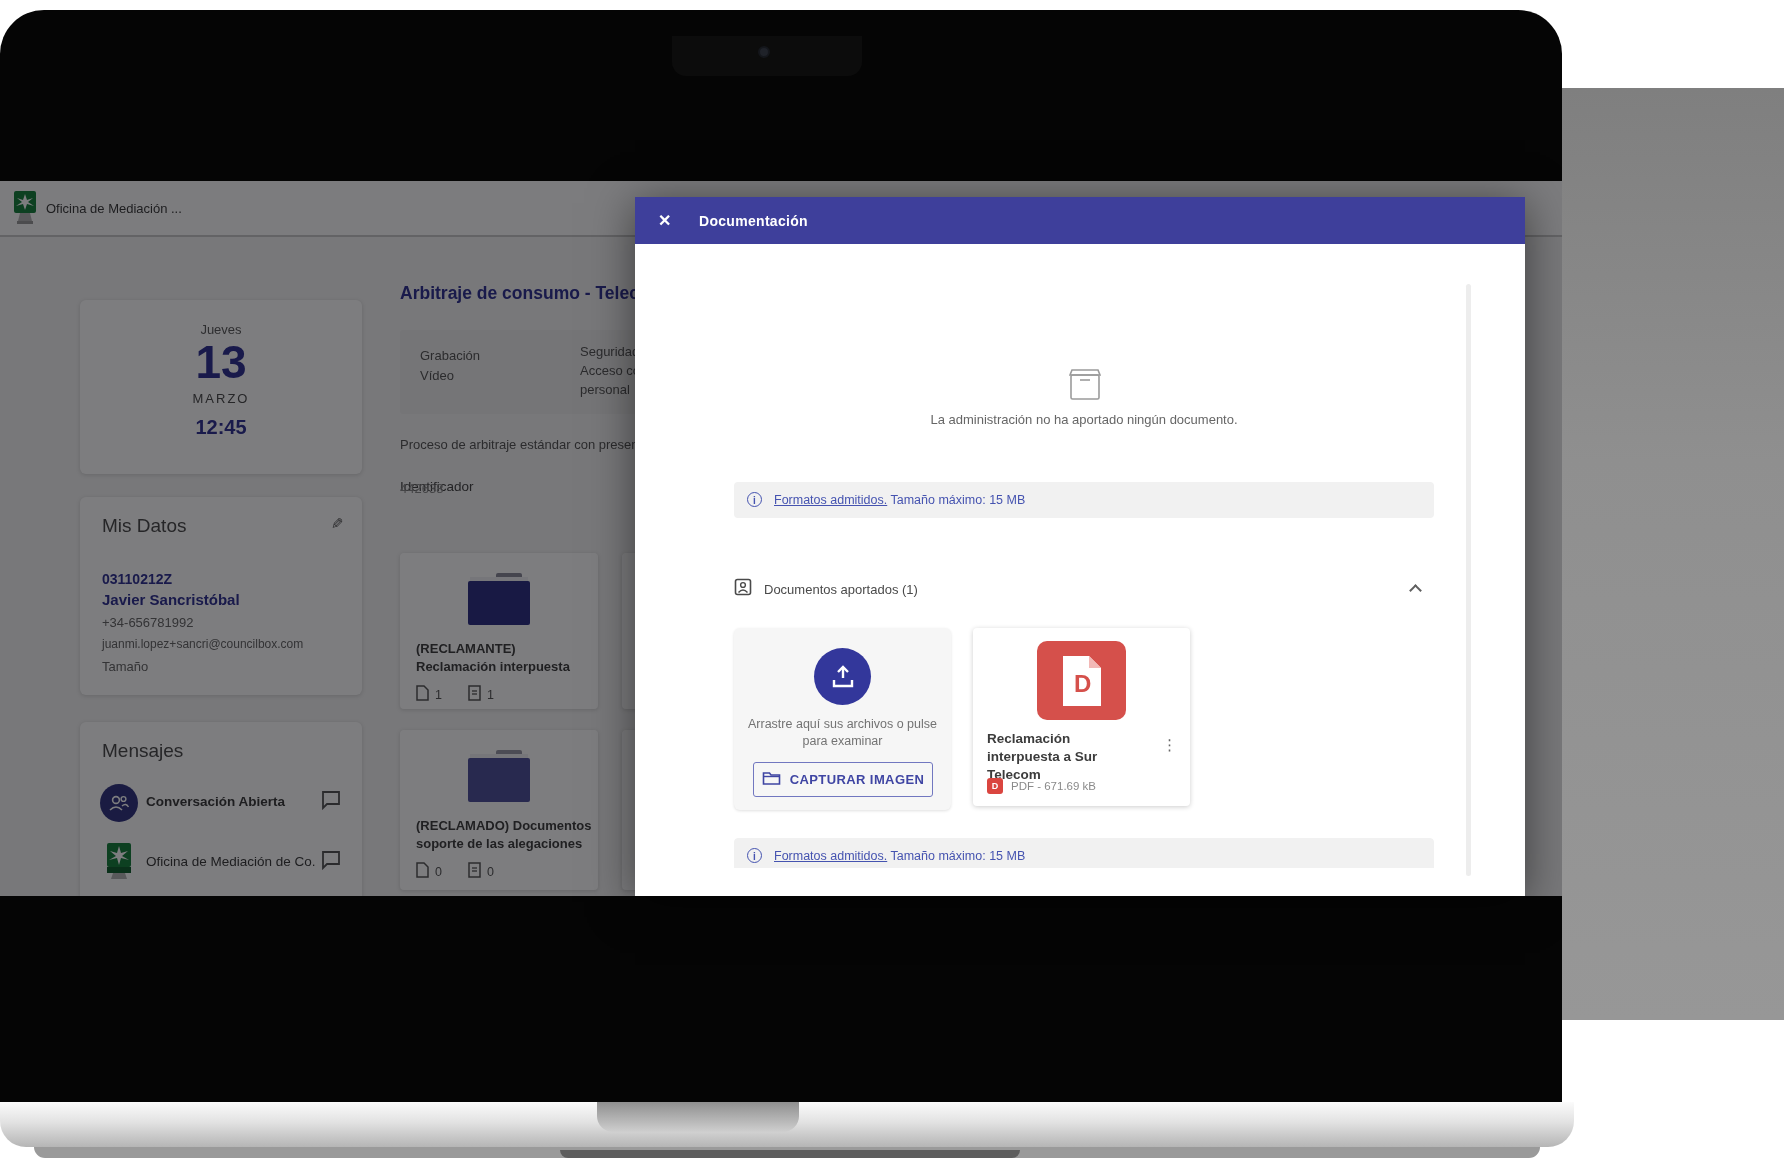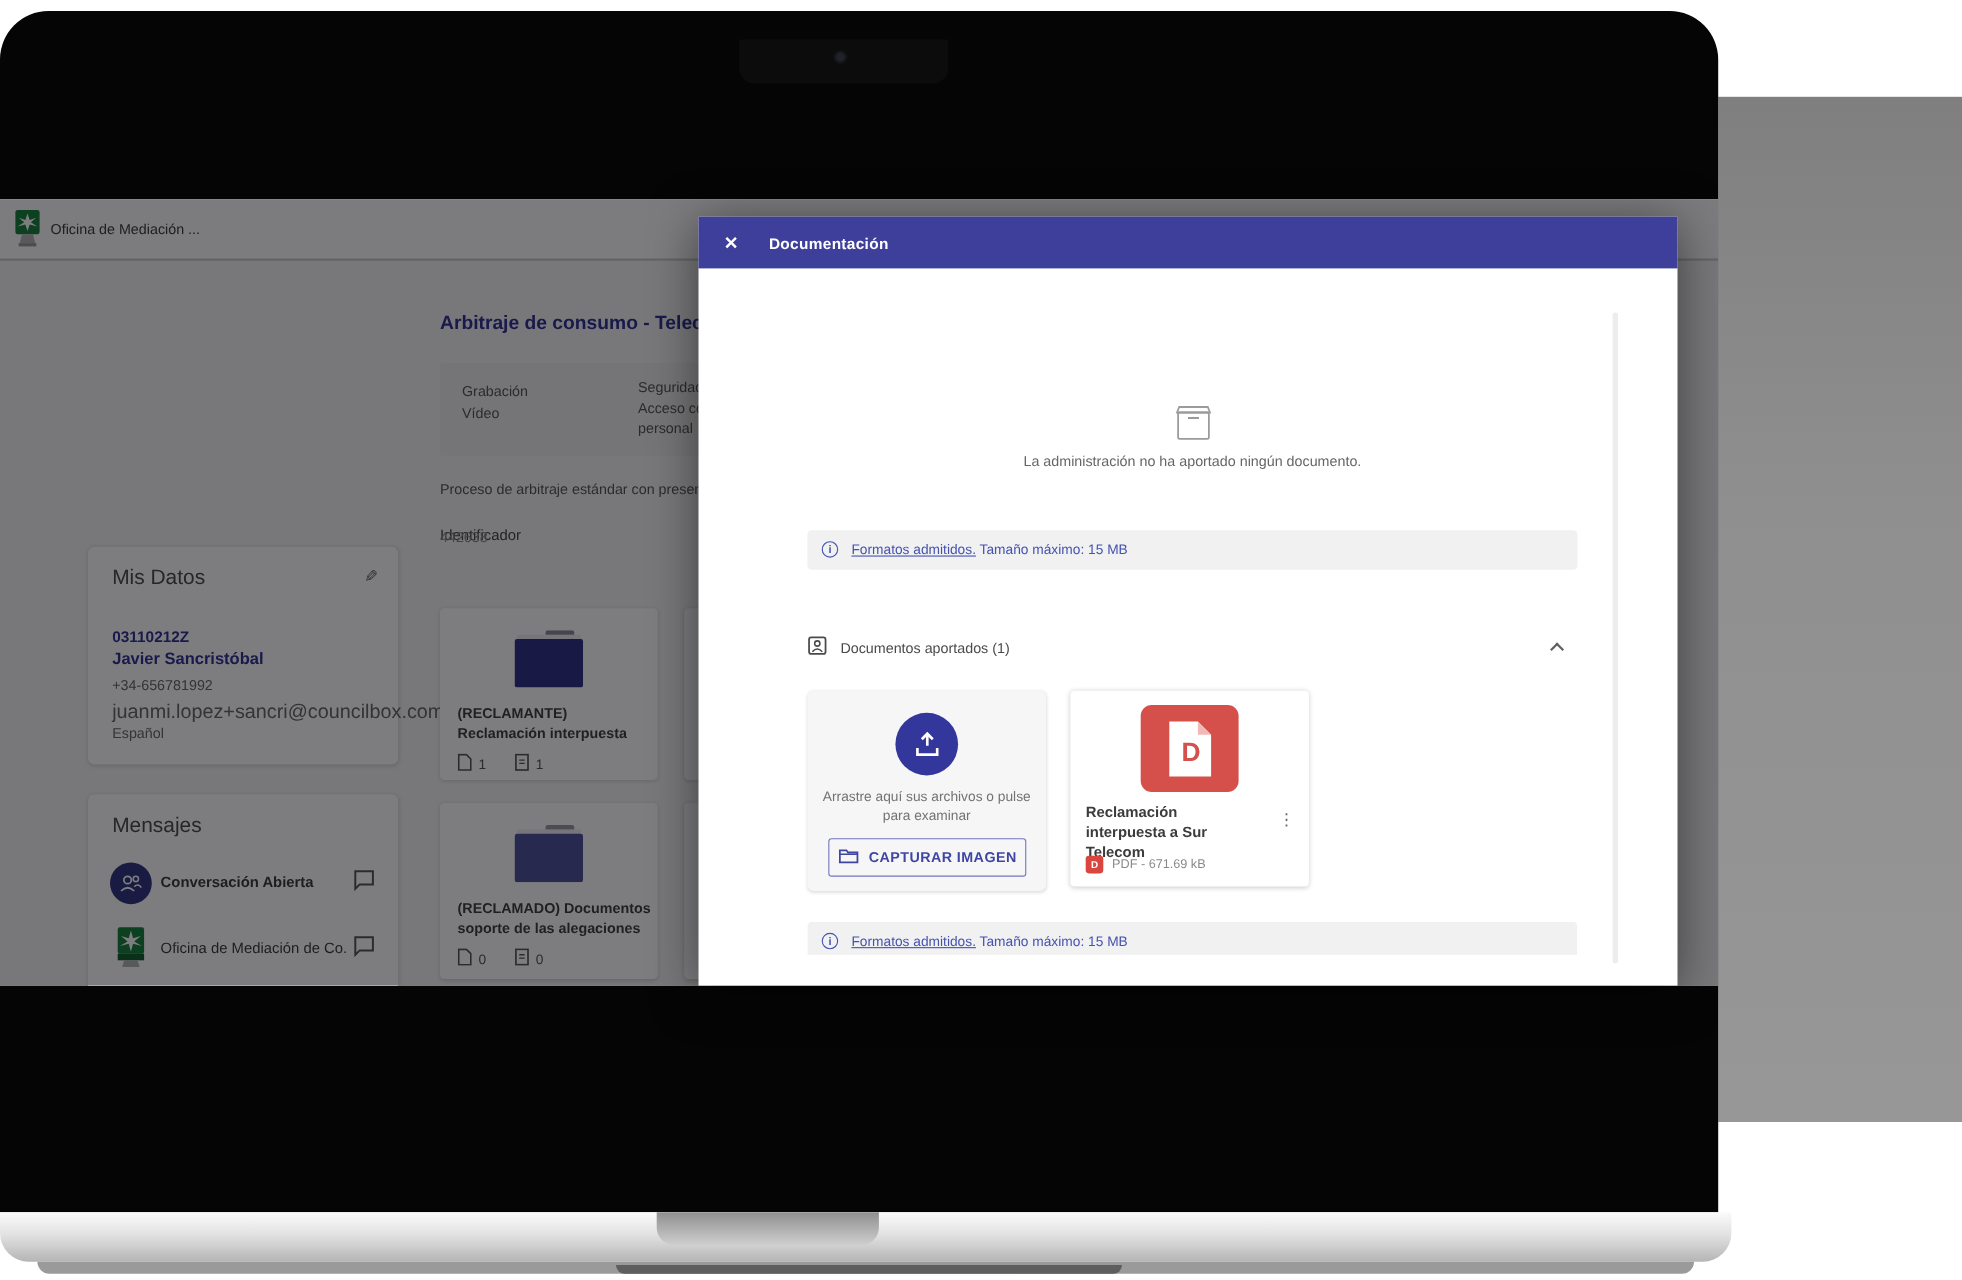--- a/index.html
+++ b/index.html
@@ -32,21 +32,21 @@
   .dc-day{font-size:46px;font-weight:bold;color:#2f3192;line-height:50px;}
   .dc-month{font-size:13px;letter-spacing:2px;color:#4a4a4a;margin-top:4px;}
   .dc-time{font-size:20px;font-weight:bold;color:#2f3192;margin-top:10px;}
 
   .misdatos-card{left:80px;top:316px;width:282px;height:198px;}
   .md-title{position:absolute;left:22px;top:18px;font-size:19px;color:#4a4a4a;}
   .pencil{position:absolute;right:18px;top:18px;font-size:15px;color:#555;transform:scaleX(-1);}
   .md-dni{position:absolute;left:22px;top:74px;font-size:14px;font-weight:bold;color:#2f3192;}
   .md-name{position:absolute;left:22px;top:94px;font-size:15px;font-weight:bold;color:#2f3192;}
   .md-phone{position:absolute;left:22px;top:118px;font-size:13px;color:#666;}
-  .md-email{position:absolute;left:22px;top:140px;font-size:18px;color:#666;}
+  .md-email{position:absolute;left:22px;top:140px;font-size:12px;color:#666;}
   .md-lang{position:absolute;left:22px;top:162px;font-size:13px;color:#666;}
 
   .mensajes-card{left:80px;top:541px;width:282px;height:180px;}
   .ms-title{position:absolute;left:22px;top:18px;font-size:19px;color:#4a4a4a;}
   .ms-item1{position:absolute;left:0;top:56px;width:282px;height:52px;}
   .ms-item2{position:absolute;left:0;top:116px;width:282px;height:52px;}
   .avatar{position:absolute;left:20px;top:6px;width:38px;height:38px;border-radius:50%;background:#30347f;
     display:flex;align-items:center;justify-content:center;}
   .ms-label{position:absolute;left:66px;top:16px;font-size:13.5px;font-weight:bold;color:#3a3a3a;width:170px;
     white-space:nowrap;overflow:hidden;}
@@ -135,29 +135,35 @@
           <svg width="26" height="36" viewBox="0 0 26 36">
             <rect x="2" y="1" width="22" height="22" rx="2" fill="#157f3c"></rect>
             <path d="M13 4 L15 10 L21 8 L16 12 L22 16 L15 14 L13 20 L11 14 L4 16 L10 12 L5 8 L11 10 Z" fill="#fff"></path>
             <polygon points="8,23 18,23 20,31 6,31" fill="#b5b5b5"></polygon>
             <rect x="5" y="31" width="16" height="3" fill="#9a9a9a"></rect>
           </svg>
         </div>
         <div class="app-title">Oficina de Mediación ...</div>
       </div>
 
+      <div class="card date-card">
+        <div class="dc-weekday">Jueves</div>
+        <div class="dc-day">13</div>
+        <div class="dc-month">MARZO</div>
+        <div class="dc-time">12:45</div>
+      </div>
 
       <div class="card misdatos-card">
         <div class="md-title">Mis Datos</div>
         <div class="pencil">✎</div>
         <div class="md-dni">03110212Z</div>
         <div class="md-name">Javier Sancristóbal</div>
         <div class="md-phone">+34-656781992</div>
         <div class="md-email">juanmi.lopez+sancri@councilbox.com</div>
-        <div class="md-lang">Español</div>
+        <div class="md-lang">Tamaño</div>
       </div>
 
       <div class="card mensajes-card">
         <div class="ms-title">Mensajes</div>
         <div class="ms-item1">
           <div class="avatar">
             <svg width="22" height="18" viewBox="0 0 22 18">
               <circle cx="8" cy="6" r="3.4" fill="none" stroke="#fff" stroke-width="1.6"></circle>
               <path d="M2 16 q6 -6 12 0" fill="none" stroke="#fff" stroke-width="1.6"></path>
               <circle cx="15.5" cy="5" r="2.4" fill="none" stroke="#fff" stroke-width="1.4"></circle>

